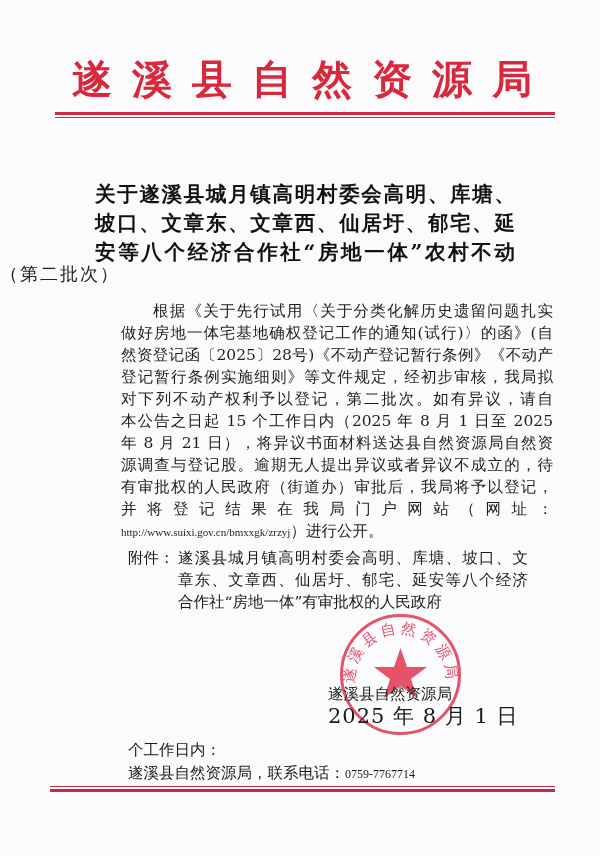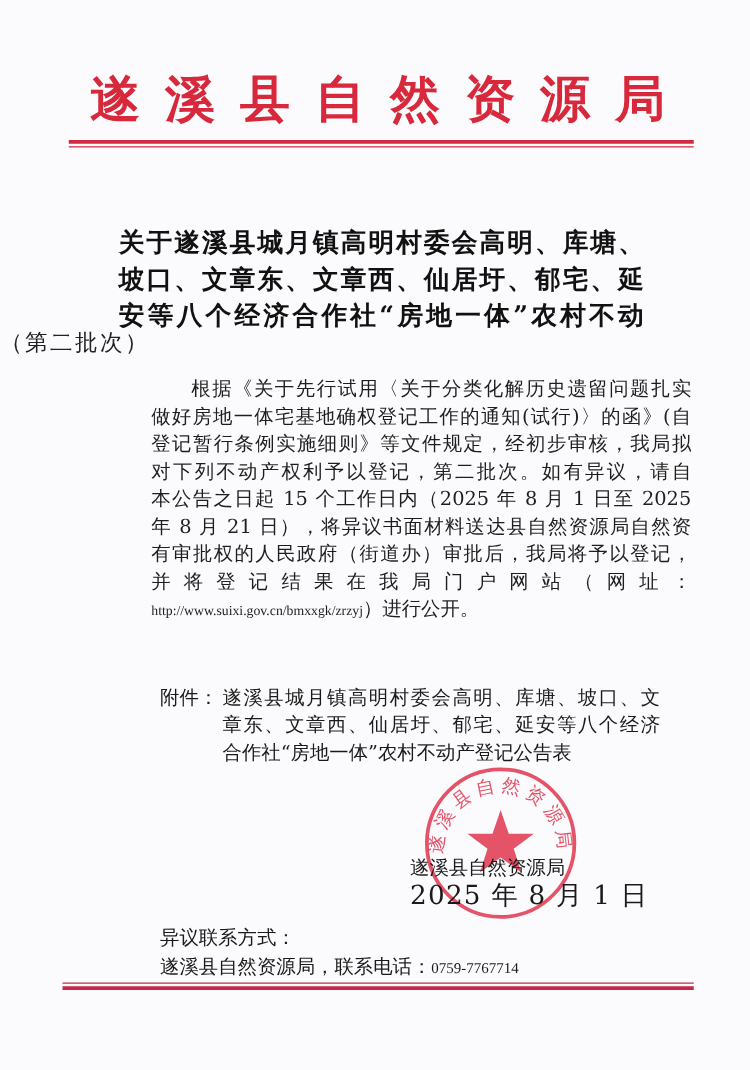--- a/index.html
+++ b/index.html
@@ -75,52 +75,54 @@
   <div class="doc-title">
     <span class="ln">关于遂溪县城月镇高明村委会高明、库塘、</span>
     <span class="ln">坡口、文章东、文章西、仙居圩、郁宅、延</span>
     <span class="ln">安等八个经济合作社“房地一体”农村不动</span>
   </div>
   <div class="batch">（第二批次）</div>
 
   <div class="body-text">
     <span class="ln first">根据《关于先行试用〈关于分类化解历史遗留问题扎实</span>
     <span class="ln">做好房地一体宅基地确权登记工作的通知(试行)〉的函》(自</span>
+    <span class="ln">然资登记函〔2025〕28号)《不动产登记暂行条例》《不动产</span>
     <span class="ln">登记暂行条例实施细则》等文件规定，经初步审核，我局拟</span>
     <span class="ln">对下列不动产权利予以登记，第二批次。如有异议，请自</span>
     <span class="ln">本公告之日起 15 个工作日内（2025 年 8 月 1 日至 2025</span>
     <span class="ln">年 8 月 21 日），将异议书面材料送达县自然资源局自然资</span>
+    <span class="ln">源调查与登记股。逾期无人提出异议或者异议不成立的，待</span>
     <span class="ln">有审批权的人民政府（街道办）审批后，我局将予以登记，</span>
     <span class="ln">并将登记结果在我局门户网站（网址：</span>
     <span class="ln last"><a class="url" style="color:inherit;text-decoration:none;">http://www.suixi.gov.cn/bmxxgk/zrzyj</a><span>）进行公开。</span></span>
   </div>
 
   <div class="attach">
     <span class="attach-label">附件：</span>
     <div class="attach-lines">
       <span class="ln">遂溪县城月镇高明村委会高明、库塘、坡口、文</span>
       <span class="ln">章东、文章西、仙居圩、郁宅、延安等八个经济</span>
-      <span class="ln last">合作社“房地一体”农村不动产登记公告表</span>
+      <span class="ln last">合作社“房地一体”有审批权的人民政府</span>
     </div>
   </div>
 
   <svg class="seal" viewBox="0 0 125 125">
     <defs>
       <path id="sealArc" d="M 20 85 A 46 46 0 1 1 105 85"></path>
     </defs>
     <circle cx="62.5" cy="62.5" r="59" fill="none" stroke="#e0354f" stroke-width="3" opacity="0.85"></circle>
     <text font-size="15" fill="#e0354f" opacity="0.85" font-family="DejaVu Serif, serif" letter-spacing="4">
       <textPath href="#sealArc" startOffset="50%" text-anchor="middle">遂溪县自然资源局</textPath>
     </text>
     <polygon points="62.5,36 69,55 89,55 73,67 79,86 62.5,74 46,86 52,67 36,55 56,55" fill="#e0354f" opacity="0.85"></polygon>
   </svg>
 
   <div class="signer">遂溪县自然资源局</div>
   <div class="sign-date">2025 年 8 月 1 日</div>
 
   <div class="contact">
-    <div>异议联系方式：</div>
+    <div>个工作日内：</div>
     <div><span>遂溪县自然资源局，联系电话：</span><span class="phone">0759-7767714</span></div>
   </div>
 
   <div class="rule-bot-thin"></div>
   <div class="rule-bot-thick"></div>
 </div>
 
 </body></html>

